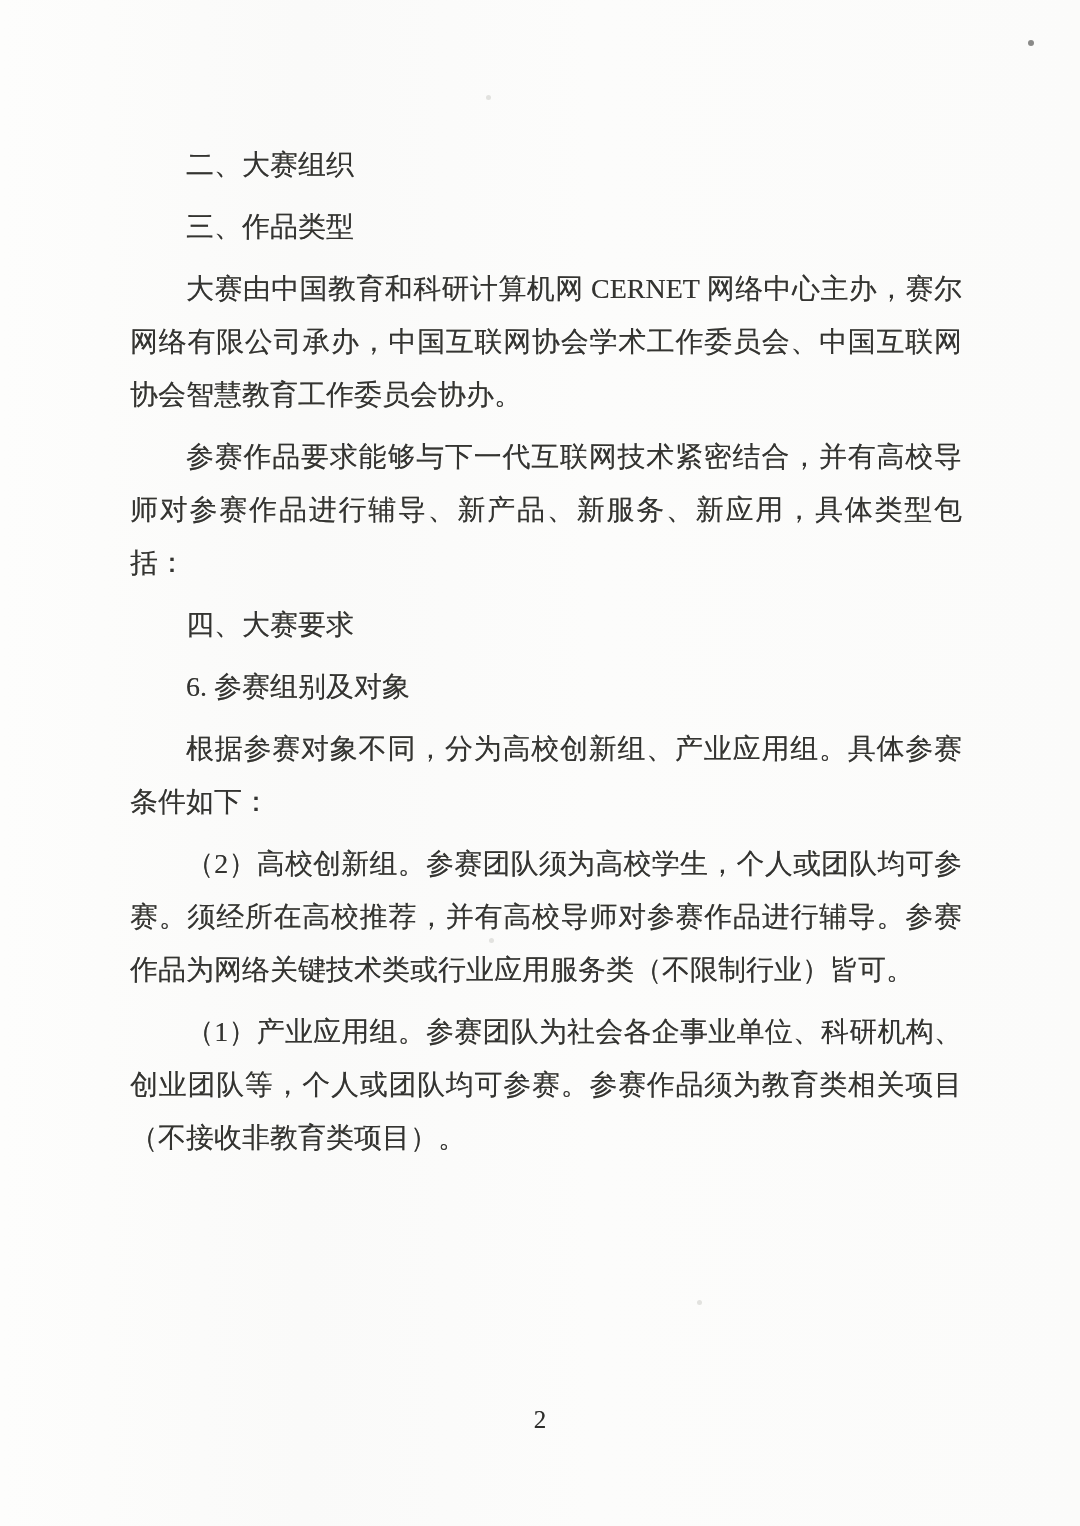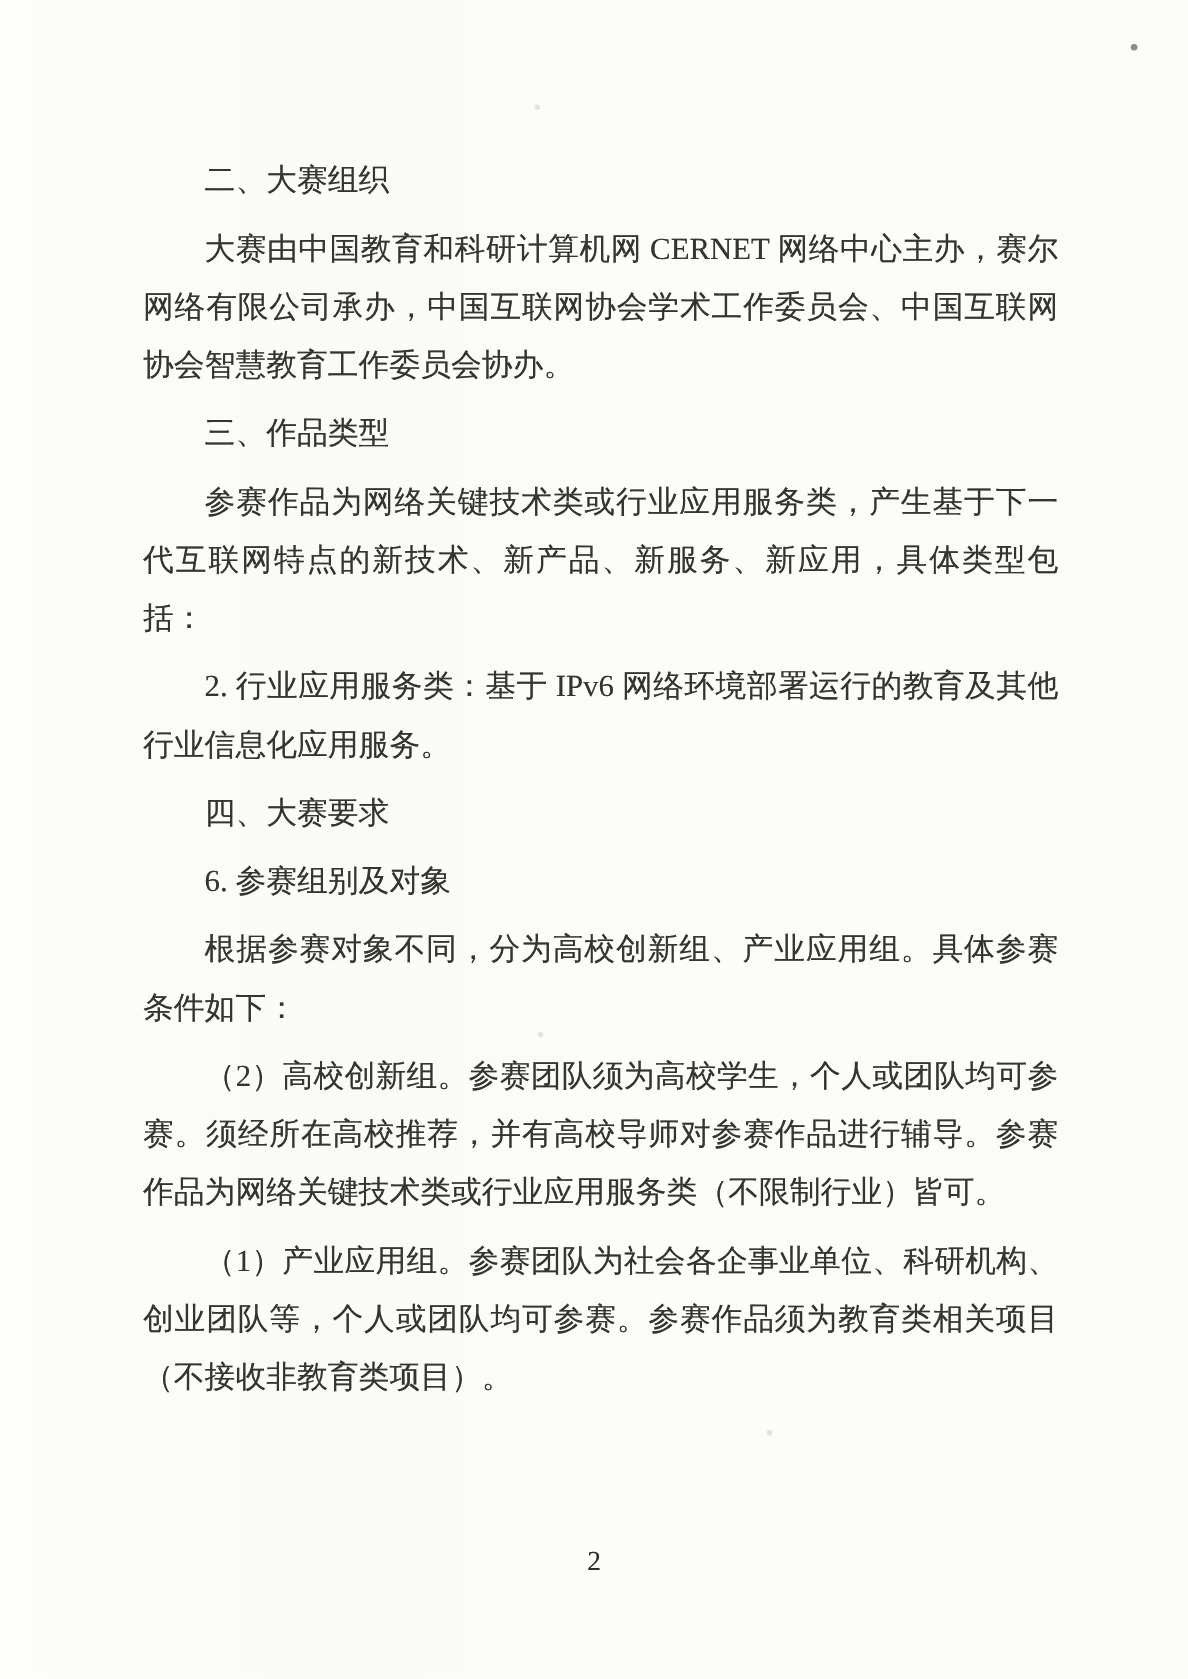--- a/index.html
+++ b/index.html
@@ -43,24 +43,23 @@
   .speck-dark  { width: 6px; height: 6px; background: #8a8a88; }
   .speck-faint { width: 5px; height: 5px; background: #e2e2df; }
 </style>
 </head>
 <body>
 
 <div class="page">
 
   <div class="content">
     <p class="para">二、大赛组织</p>
+    <p class="para">三、作品类型</p>
     <p class="para">大赛由中国教育和科研计算机网 CERNET 网络中心主办，赛尔网络有限公司承办，中国互联网协会学术工作委员会、中国互联网协会智慧教育工作委员会协办。</p>
-    <p class="para">三、作品类型</p>
-    <p class="para">参赛作品为网络关键技术类或行业应用服务类，产生基于下一代互联网特点的新技术、新产品、新服务、新应用，具体类型包括：</p>
-    <p class="para">2. 行业应用服务类：基于 IPv6 网络环境部署运行的教育及其他行业信息化应用服务。</p>
+    <p class="para">参赛作品要求能够与下一代互联网技术紧密结合，并有高校导师对参赛作品进行辅导、新产品、新服务、新应用，具体类型包括：</p>
     <p class="para">四、大赛要求</p>
     <p class="para">6. 参赛组别及对象</p>
     <p class="para">根据参赛对象不同，分为高校创新组、产业应用组。具体参赛条件如下：</p>
     <p class="para">（2）高校创新组。参赛团队须为高校学生，个人或团队均可参赛。须经所在高校推荐，并有高校导师对参赛作品进行辅导。参赛作品为网络关键技术类或行业应用服务类（不限制行业）皆可。</p>
     <p class="para">（1）产业应用组。参赛团队为社会各企事业单位、科研机构、创业团队等，个人或团队均可参赛。参赛作品须为教育类相关项目（不接收非教育类项目）。</p>
   </div>
 
   <div class="pagenum">2</div>
 
   <div class="speck speck-dark" style="left:1028px; top:40px;"></div>

